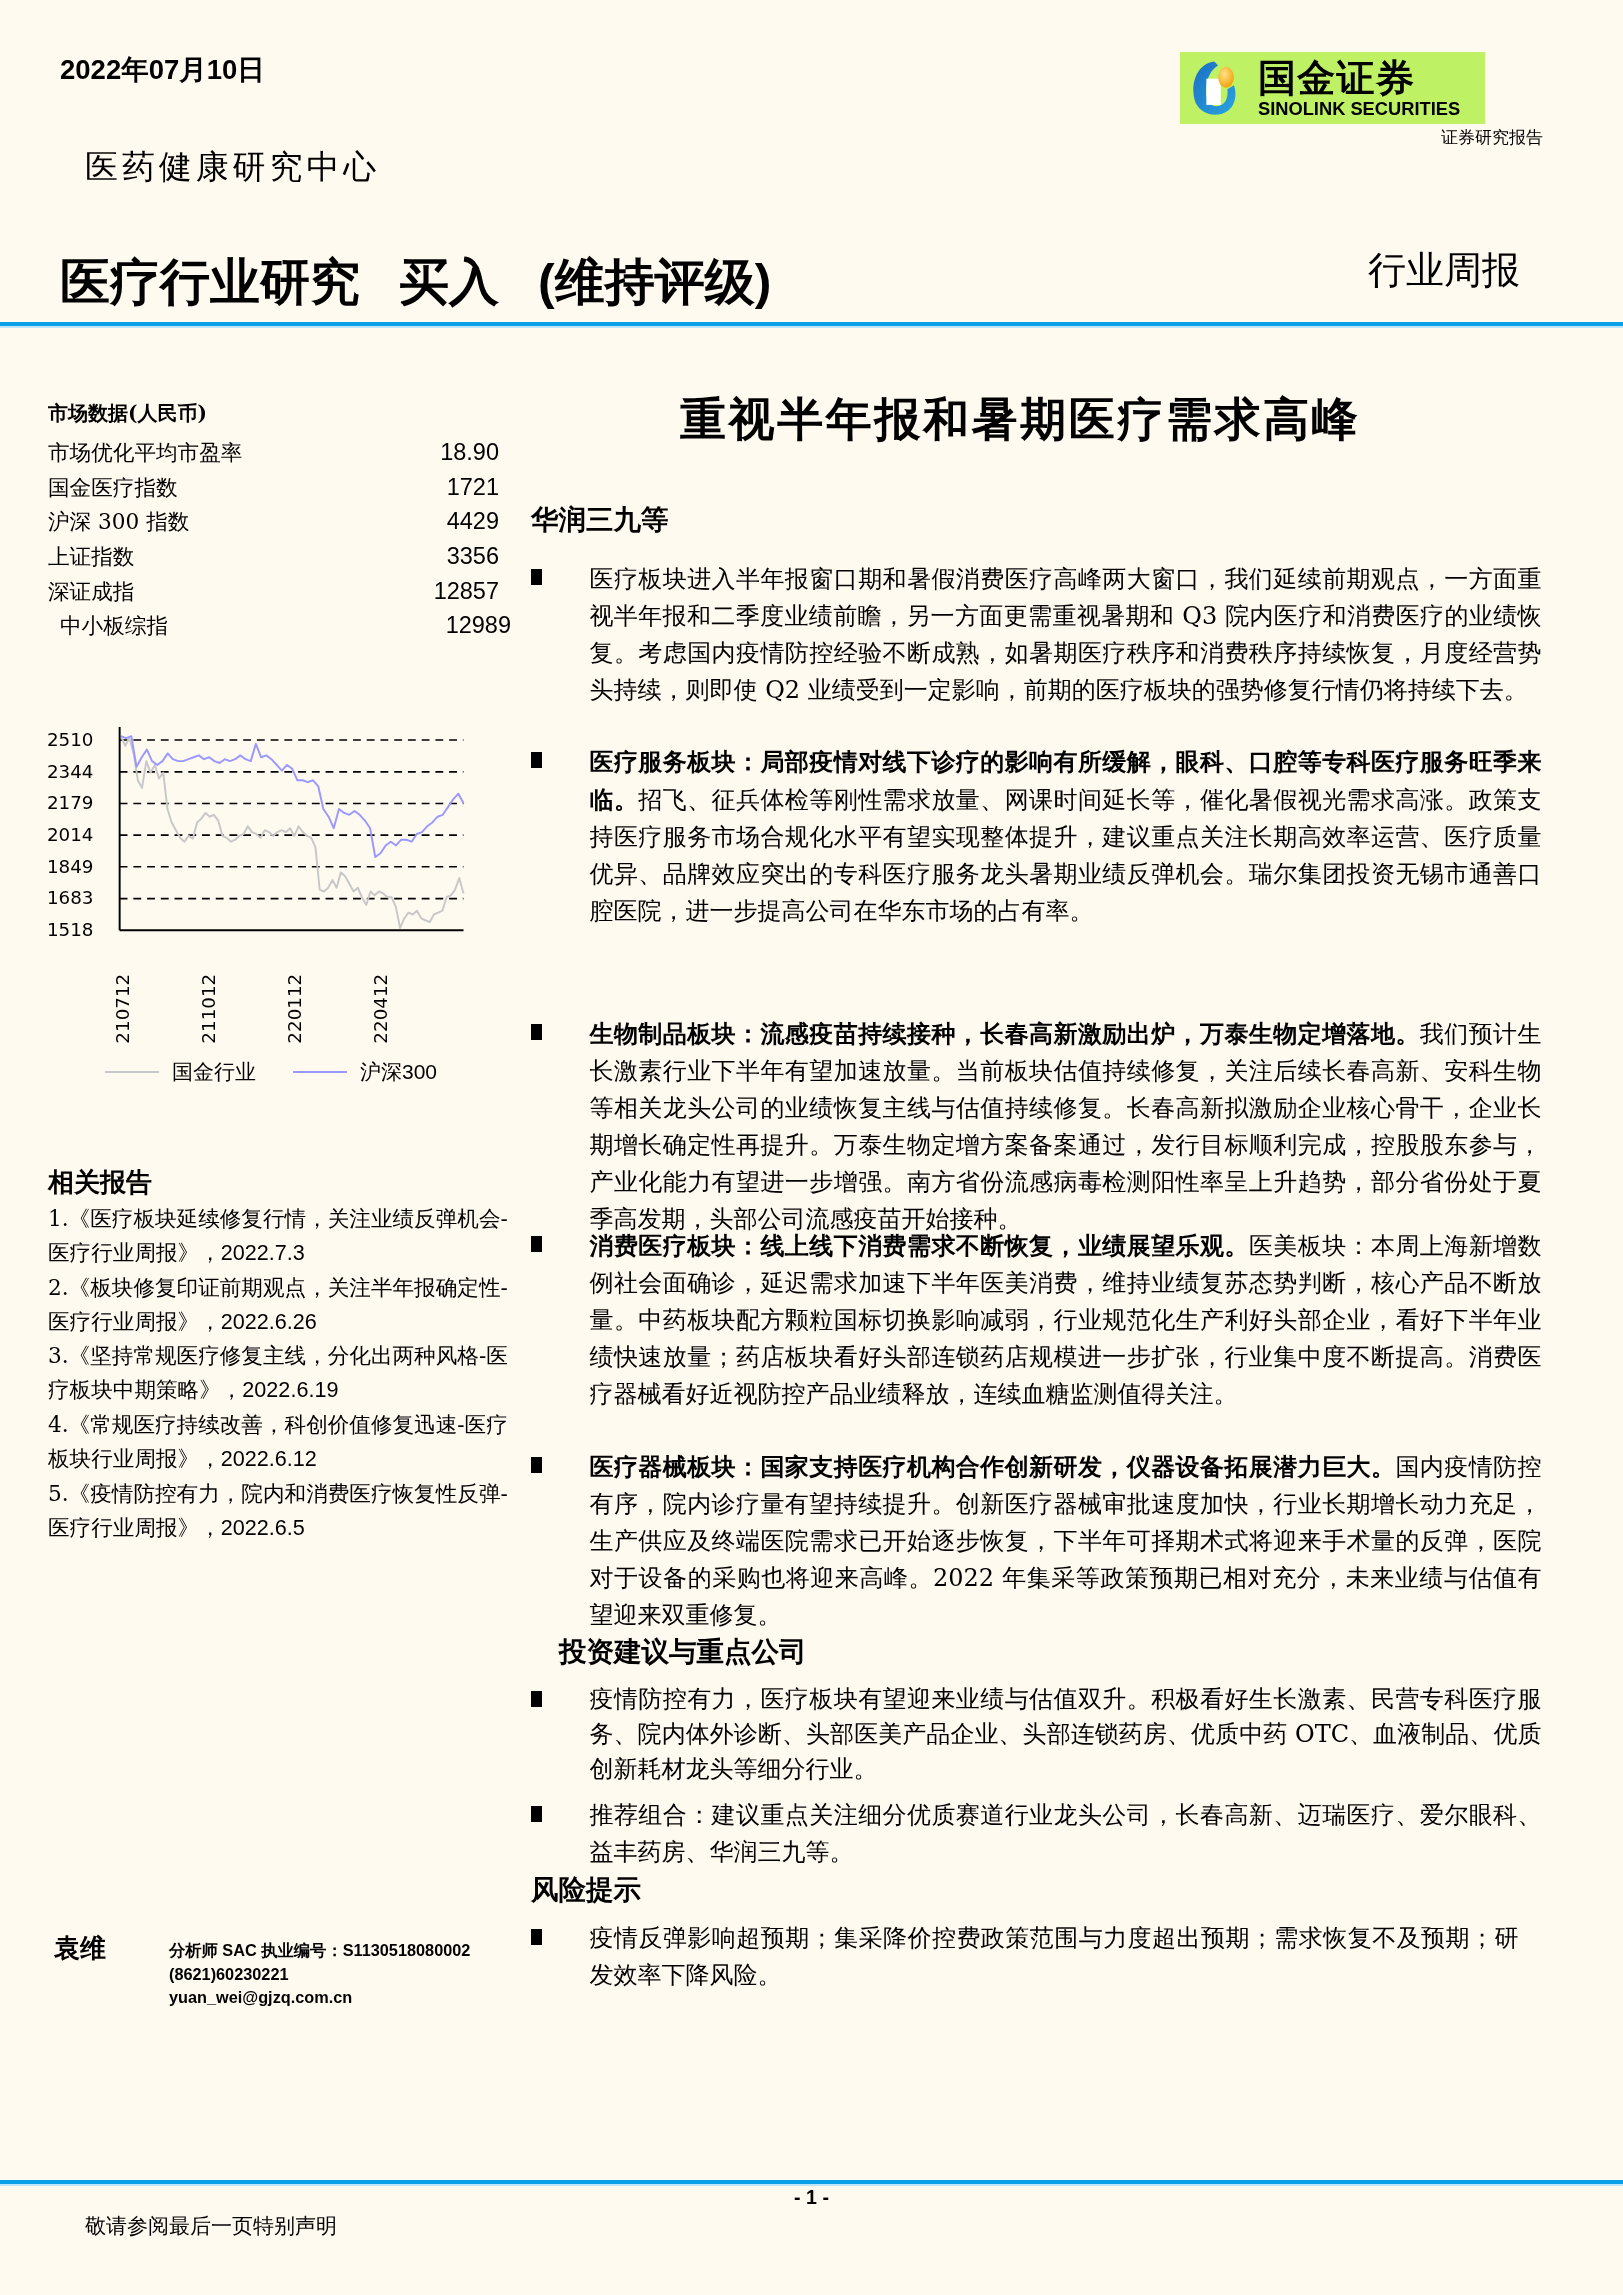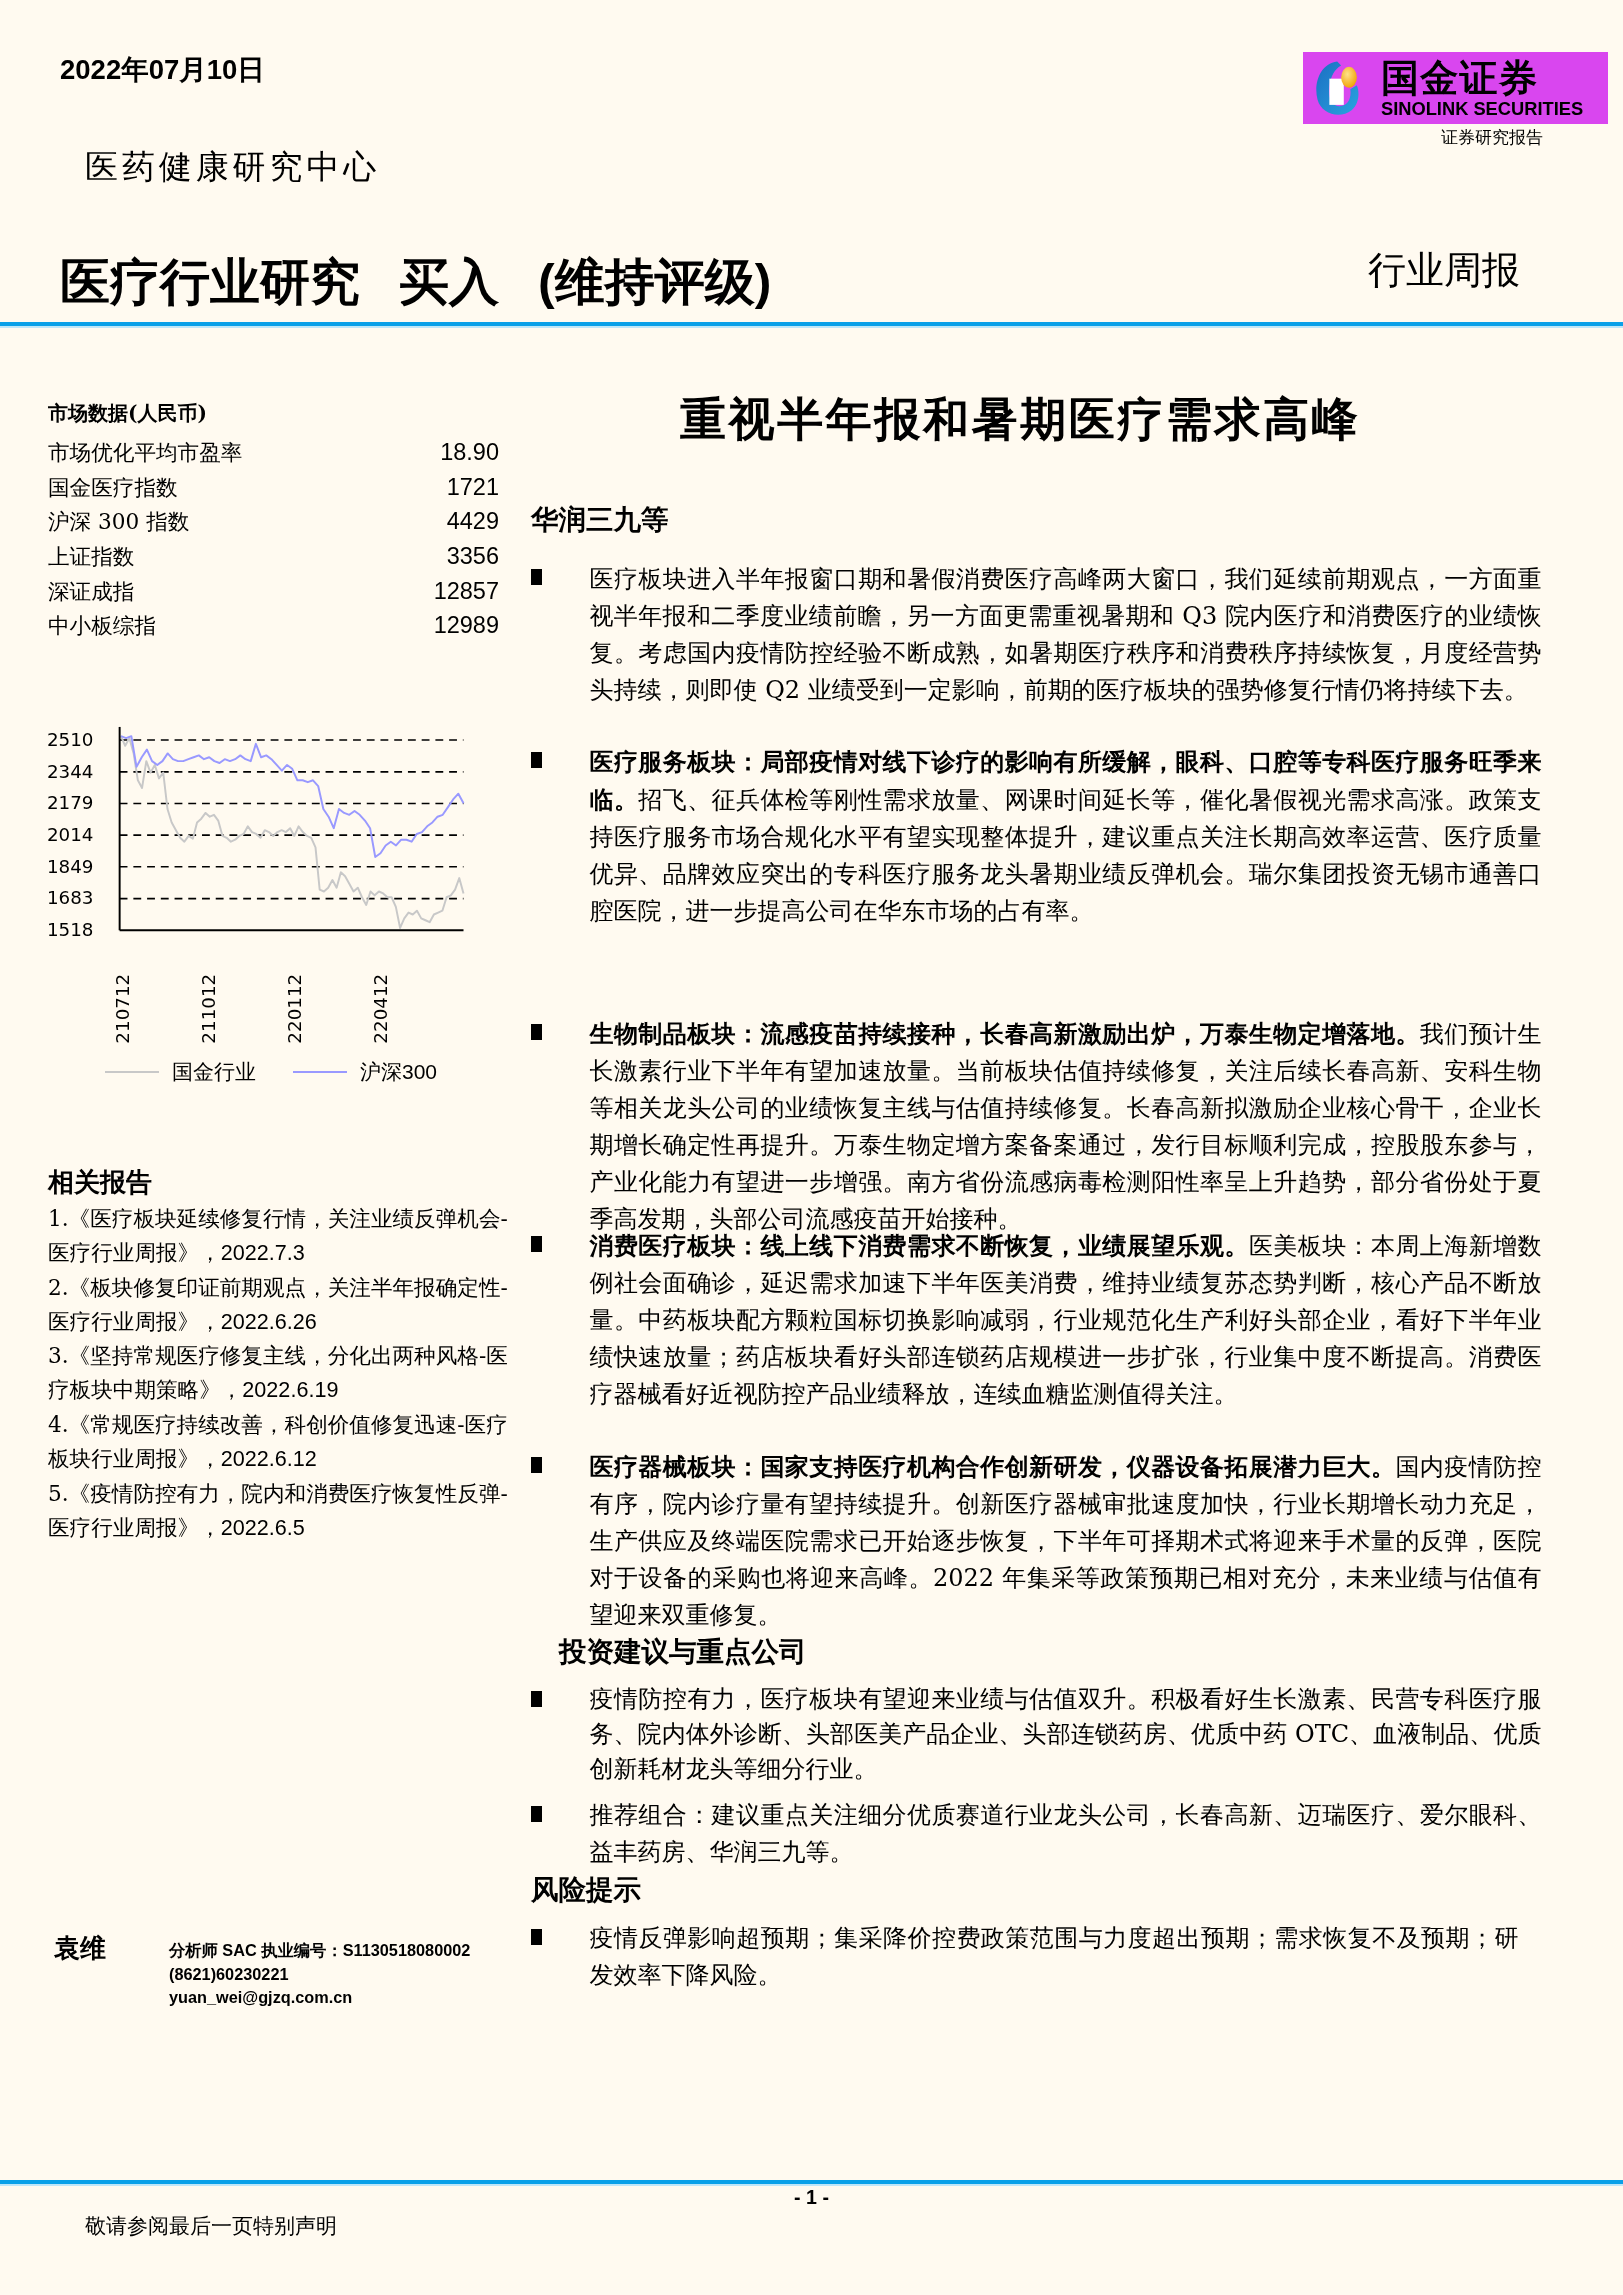--- a/index.html
+++ b/index.html
@@ -6,21 +6,21 @@
   body { width:1623px; height:2295px; background:#fffaf0; position:relative; overflow:hidden;
          font-family:"DejaVu Serif", serif; color:#000; }
   .abs { position:absolute; }
   .sans { font-family:"Liberation Sans", sans-serif; }
   .date { left:60px; top:52px; font-size:27.5px; font-weight:bold; }
   .center-name { left:85px; top:145px; font-size:33px; letter-spacing:3.9px; }
   .rating { left:60px; top:249px; font-size:50px; font-weight:bold; word-spacing:0; }
   .rating span { margin-right:39px; }
   .report-type { right:103px; top:245px; font-size:38px; }
   .hline { left:0; width:1623px; height:3.9px; background:#0aa0e8; border-bottom:2px solid #bfe6f8; }
-  .logo { left:1303px; top:52px; width:305px; height:72px; background:#d946ef; }
+  .logo { left:1180px; top:52px; width:305px; height:72px; background:#bef264; }
   .logo-mark { left:7.8px; top:6.5px; width:59px; height:59px; }
   .logo-cn { left:78px; top:1.3px; font-size:38px; font-weight:bold; font-family:"DejaVu Sans", sans-serif; letter-spacing:1.3px; }
   .logo-en { left:78px; top:46px; font-size:18.3px; font-weight:bold; font-family:"Liberation Sans", sans-serif; letter-spacing:0px; }
   .logo-sub { right:80px; top:126px; font-size:17px; }
   .sidebar-title { left:48px; top:400px; font-size:20px; font-weight:bold; }
   .mkt-row { left:48px; width:451px; height:34px; font-size:21.6px; display:flex; justify-content:space-between; align-items:center; }
   .mkt-val { font-family:"Liberation Sans", sans-serif; font-size:23.5px; }
   .legend { top:1058px; font-size:21px; display:flex; align-items:center; }
   .legend .sw { width:54px; height:2px; margin-right:13px; }
   .rel-title { left:48px; top:1165px; font-size:26px; font-weight:bold; }
@@ -85,21 +85,21 @@
       <span class="mkt-val">4429</span>
     </div>
   <div class="abs mkt-row" style="top:539px;">
       <span>上证指数</span>
       <span class="mkt-val">3356</span>
     </div>
   <div class="abs mkt-row" style="top:574px;">
       <span>深证成指</span>
       <span class="mkt-val">12857</span>
     </div>
-  <div class="abs mkt-row" style="top:608px;">
+  <div class="abs mkt-row" style="top:608px;margin-left:12px;">
       <span>中小板综指</span>
       <span class="mkt-val">12989</span>
     </div>
 </div>
 
 <svg id="chart" class="abs" style="left:0;top:706px;" width="523" height="340" viewBox="0 0 800 520">
   <g id="grid">
       <line x1="183" x2="709" y1="52" y2="52" stroke="#000" stroke-width="2.5" stroke-dasharray="12,9"></line>
       <line x1="183" x2="709" y1="100.69556451612902" y2="100.69556451612902" stroke="#000" stroke-width="2.5" stroke-dasharray="12,9"></line>
       <line x1="183" x2="709" y1="149.0977822580645" y2="149.0977822580645" stroke="#000" stroke-width="2.5" stroke-dasharray="12,9"></line>

